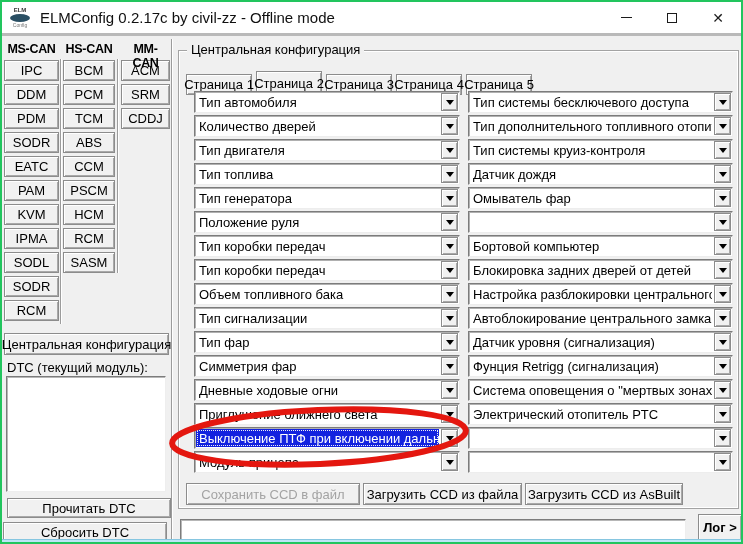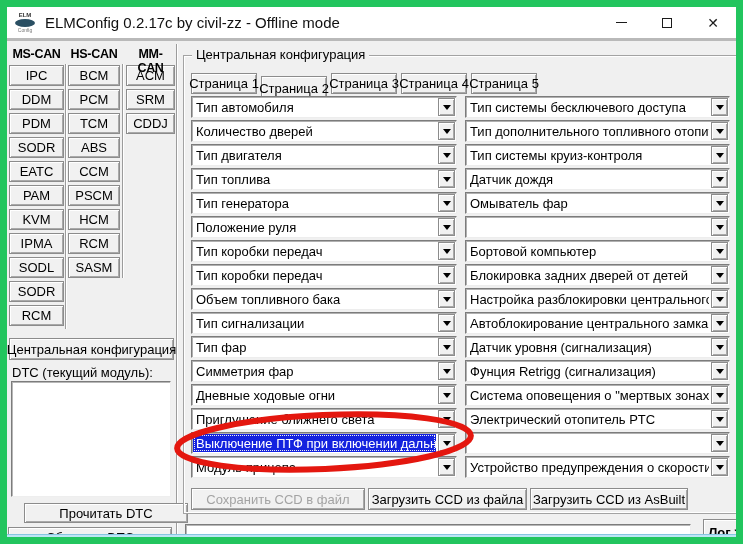--- a/index.html
+++ b/index.html
@@ -1,19 +1,19 @@
 <!DOCTYPE html>
 <html><head>
 <meta charset="utf-8">
 <style>
   * { margin:0; padding:0; box-sizing:border-box; }
   body { font-family:"Liberation Sans", sans-serif; background:#ffffff; }
 
   #window { position:relative; width:743px; height:544px; background:#f0f0f0;
-            border:7px solid #22c55e; overflow:hidden; }
+            border:2px solid #22c55e; overflow:hidden; }
 
   
   .titlebar { position:absolute; top:0; left:0; right:0; height:34px; background:#ffffff;
               border-bottom:3px solid #b9b9b9; display:flex; align-items:center; }
   .app-icon { width:22px; margin-left:7px; }
   .app-icon .elm-top { display:block; font-size:6px; line-height:5px; font-weight:bold; color:#333; text-align:center; }
   .app-icon .elm-blob { display:block; width:20px; height:8px; background:#2a4f63; border-radius:50%; margin:1px auto; }
   .app-icon .elm-bottom { display:block; font-size:5px; line-height:5px; color:#777; text-align:center; }
   .title-text { margin-left:9px; font-size:15px; color:#101010; white-space:nowrap; }
   .win-controls { position:absolute; right:0; top:0; height:31px; display:flex; }
@@ -39,35 +39,35 @@
   .can-label { font-weight:bold; font-size:12.5px; letter-spacing:-0.3px; text-align:center;
                height:15px; margin-bottom:3px; }
   .can-btn { height:21px; margin-bottom:3px;text-align:center; }
   #sep-col1 { left:58px;  top:57px; height:265px; }
   #sep-col2 { left:115px; top:57px; height:214px; }
   #sep-main { left:169px; top:37px; height:504px; }
 
   #central-config-side { position:absolute; left:2px; top:331px; width:165px; height:22px; }
   #dtc-label { position:absolute; left:5px; top:358px; font-size:13px; }
   #dtc-listbox { position:absolute; left:4px; top:374px; width:160px; height:116px; }
-  #btn-read-dtc  { position:absolute; left:17px; top:496px; width:164px; height:20px; }
+  #btn-read-dtc  { position:absolute; left:5px; top:496px; width:164px; height:20px; }
   #btn-clear-dtc { position:absolute; left:1px; top:520px; width:164px; height:21px; }
 
   
   .groupbox { position:absolute; left:176px; top:48px; width:561px; height:459px;
               border:1px solid #a3a3a3; }
   .groupbox::after { content:""; position:absolute; inset:0; border:1px solid #ffffff; pointer-events:none; }
   .groupbox-legend { position:absolute; top:-9px; left:8px; background:#f0f0f0; padding:0 4px;
                      font-size:13px; z-index:2; }
 
-  .tabs { position:absolute; left:184px; top:59px; display:flex; align-items:center; z-index:3; }
+  .tabs { position:absolute; left:184px; top:59px; display:flex; align-items:flex-end; z-index:3; }
   .tab { width:66px; height:21px; margin-right:4px; margin-top:1px; }
   .tab.active { height:24px; margin-top:10px; }
 
-  .combo-col { position:absolute; top:89px; z-index:3; }
+  .combo-col { position:absolute; top:89px; z-index:3;margin-left:8px; }
   #combos-left  { left:184px; width:266px; }
   #combos-right { left:458px; width:265px; }
   .combo { position:relative; height:22px; margin-bottom:2px; background:#ffffff;
            border:1px solid; border-color:#7c7c7c #ededed #ededed #7c7c7c;
            box-shadow: inset 1px 1px 0 #b0b0b0; }
   .combo-text { position:absolute; left:1px; top:1px; bottom:1px; right:20px;
                 display:flex; align-items:center; padding-left:3px;
                 font-size:13px; white-space:nowrap; overflow:hidden; }
   .combo.selected .combo-text { background:#1322df; color:#ffffff;
                 outline:1px dotted #efefef; outline-offset:-2px; }
@@ -349,21 +349,20 @@
         <div class="combo-arrow btn3d">
           <div class="tri"></div>
         </div>
       </div>
       <div class="combo">
         <div class="combo-arrow btn3d">
           <div class="tri"></div>
         </div>
       </div>
       <div class="combo">
-        <div class="combo-text">Устройство предупреждения о скорости</div>
         <div class="combo-arrow btn3d">
           <div class="tri"></div>
         </div>
       </div>
     </div>
 
   <div class="btn3d ccd-btn" id="btn-save-ccd">Сохранить CCD в файл</div>
   <div class="btn3d ccd-btn" id="btn-load-ccd">Загрузить CCD из файла</div>
   <div class="btn3d ccd-btn" id="btn-load-asbuilt">Загрузить CCD из AsBuilt</div>
 

